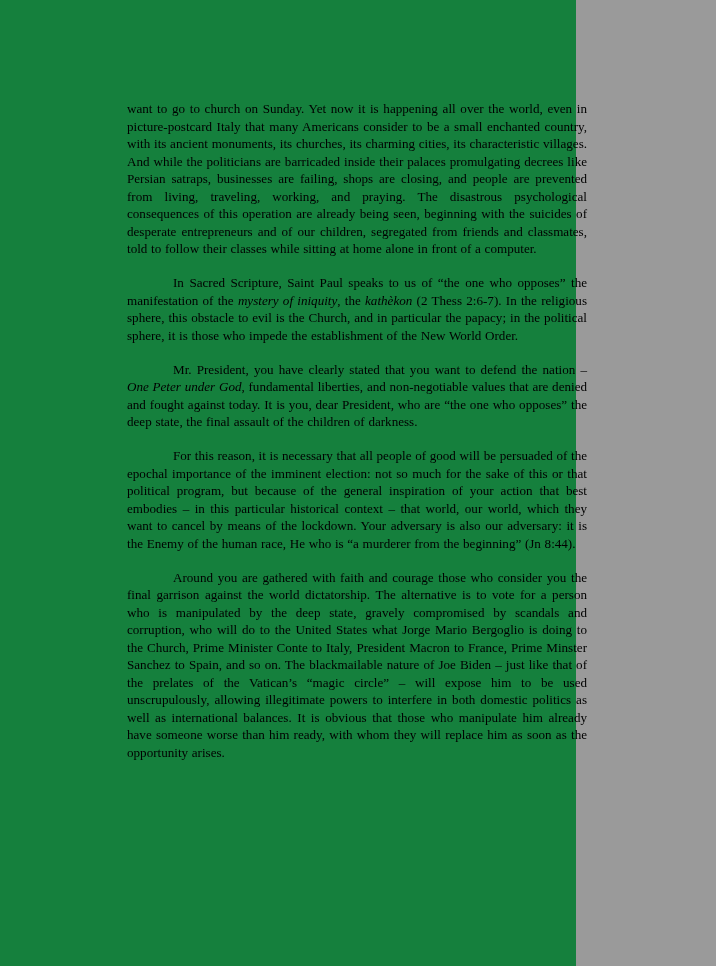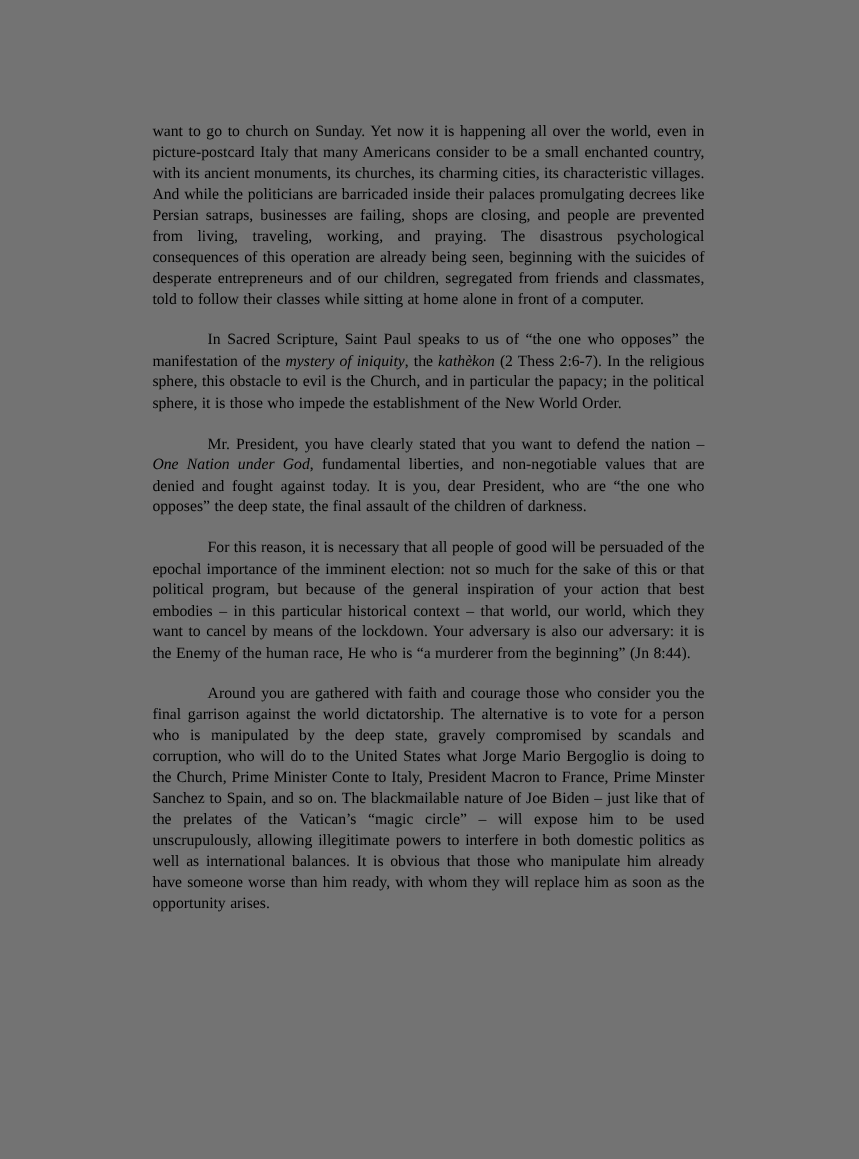--- a/index.html
+++ b/index.html
@@ -10,23 +10,23 @@
   body {
     width: 716px;
     height: 966px;
     overflow: hidden;
     font-family: "Liberation Serif", serif;
   }
   .page {
     position: absolute;
     left: 0;
     top: 0;
-    width: 716px;
+    width: 576px;
     height: 966px;
-    background: #737373;
+    background: #15803d;
     box-sizing: border-box;
   }
   .content {
     position: absolute;
     left: 127px;
     top: 100px;
     width: 460px;
   }
   p.para {
     margin: 0 0 16.5px 0;
@@ -48,17 +48,17 @@
   em {
   }
 </style>
 </head>
 <body>
 
 <div class="page">
   <div class="content" id="body-container">
       <p class="para first">want to go to church on Sunday. Yet now it is happening all over the world, even in picture-postcard Italy that many Americans consider to be a small enchanted country, with its ancient monuments, its churches, its charming cities, its characteristic villages. And while the politicians are barricaded inside their palaces promulgating decrees like Persian satraps, businesses are failing, shops are closing, and people are prevented from living, traveling, working, and praying. The disastrous psychological consequences of this operation are already being seen, beginning with the suicides of desperate entrepreneurs and of our children, segregated from friends and classmates, told to follow their classes while sitting at home alone in front of a computer.</p>
       <p class="para">In Sacred Scripture, Saint Paul speaks to us of “the one who opposes” the manifestation of the <em>mystery of iniquity</em>, the <em>kathèkon</em> (2 Thess 2:6-7). In the religious sphere, this obstacle to evil is the Church, and in particular the papacy; in the political sphere, it is those who impede the establishment of the New World Order.</p>
-      <p class="para">Mr. President, you have clearly stated that you want to defend the nation – <em>One Nation under God</em>, fundamental liberties, and non-negotiable values that are denied and fought against today. It is you, dear President, who are “the one who opposes” the deep state, the final assault of the children of darkness.</p>
+      <p class="para">Mr. President, you have clearly stated that you want to defend the nation – <em>One Peter under God</em>, fundamental liberties, and non-negotiable values that are denied and fought against today. It is you, dear President, who are “the one who opposes” the deep state, the final assault of the children of darkness.</p>
       <p class="para">For this reason, it is necessary that all people of good will be persuaded of the epochal importance of the imminent election: not so much for the sake of this or that political program, but because of the general inspiration of your action that best embodies – in this particular historical context – that world, our world, which they want to cancel by means of the lockdown. Your adversary is also our adversary: it is the Enemy of the human race, He who is “a murderer from the beginning” (Jn 8:44).</p>
       <p class="para last">Around you are gathered with faith and courage those who consider you the final garrison against the world dictatorship. The alternative is to vote for a person who is manipulated by the deep state, gravely compromised by scandals and corruption, who will do to the United States what Jorge Mario Bergoglio is doing to the Church, Prime Minister Conte to Italy, President Macron to France, Prime Minster Sanchez to Spain, and so on. The blackmailable nature of Joe Biden – just like that of the prelates of the Vatican’s “magic circle” – will expose him to be used unscrupulously, allowing illegitimate powers to interfere in both domestic politics as well as international balances. It is obvious that those who manipulate him already have someone worse than him ready, with whom they will replace him as soon as the opportunity arises.</p>
     </div>
 </div>
 
 </body></html>

